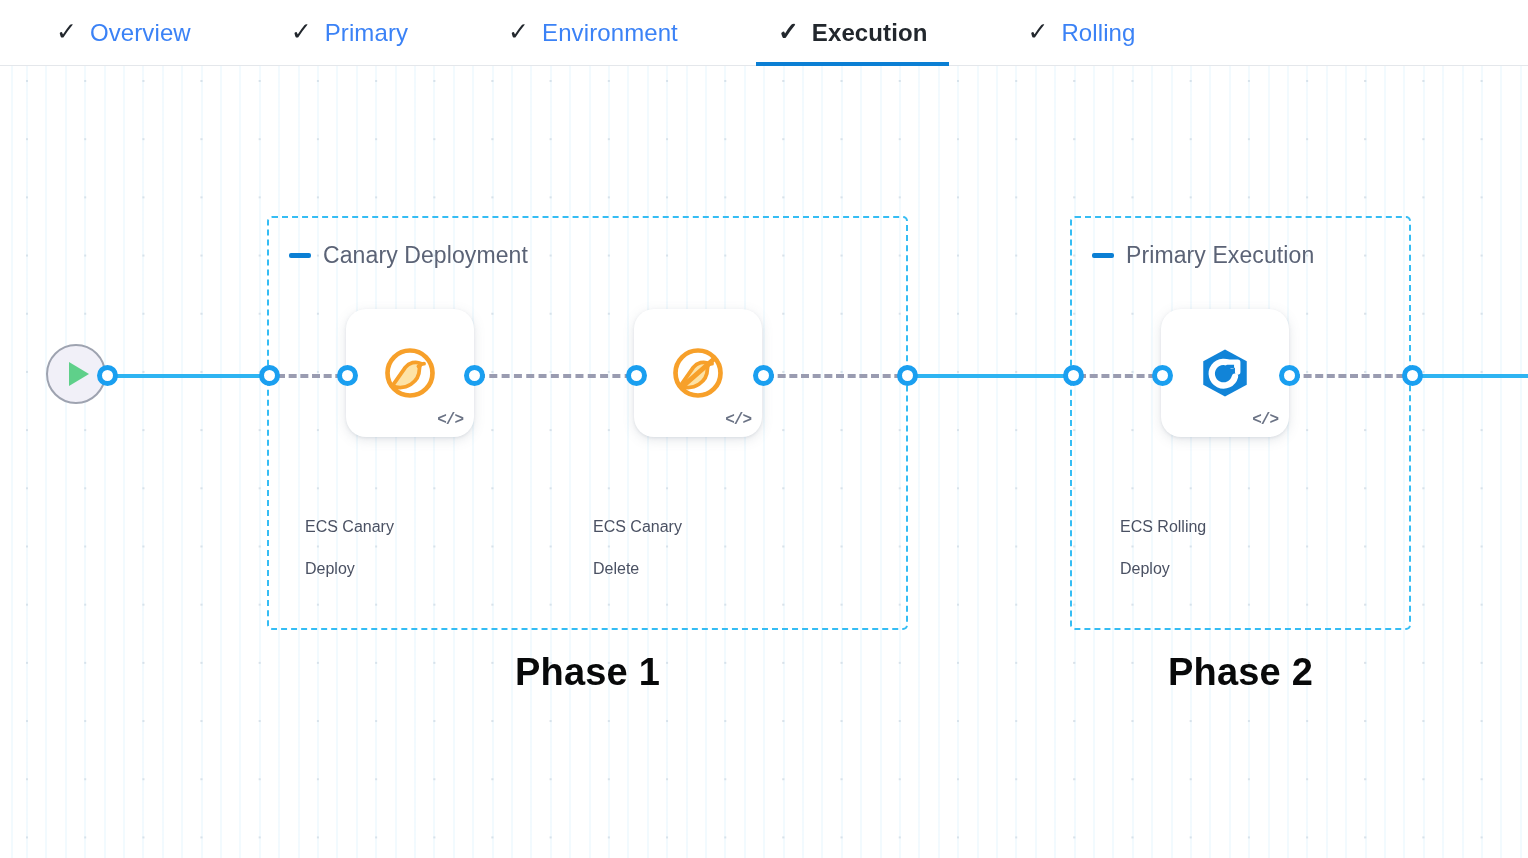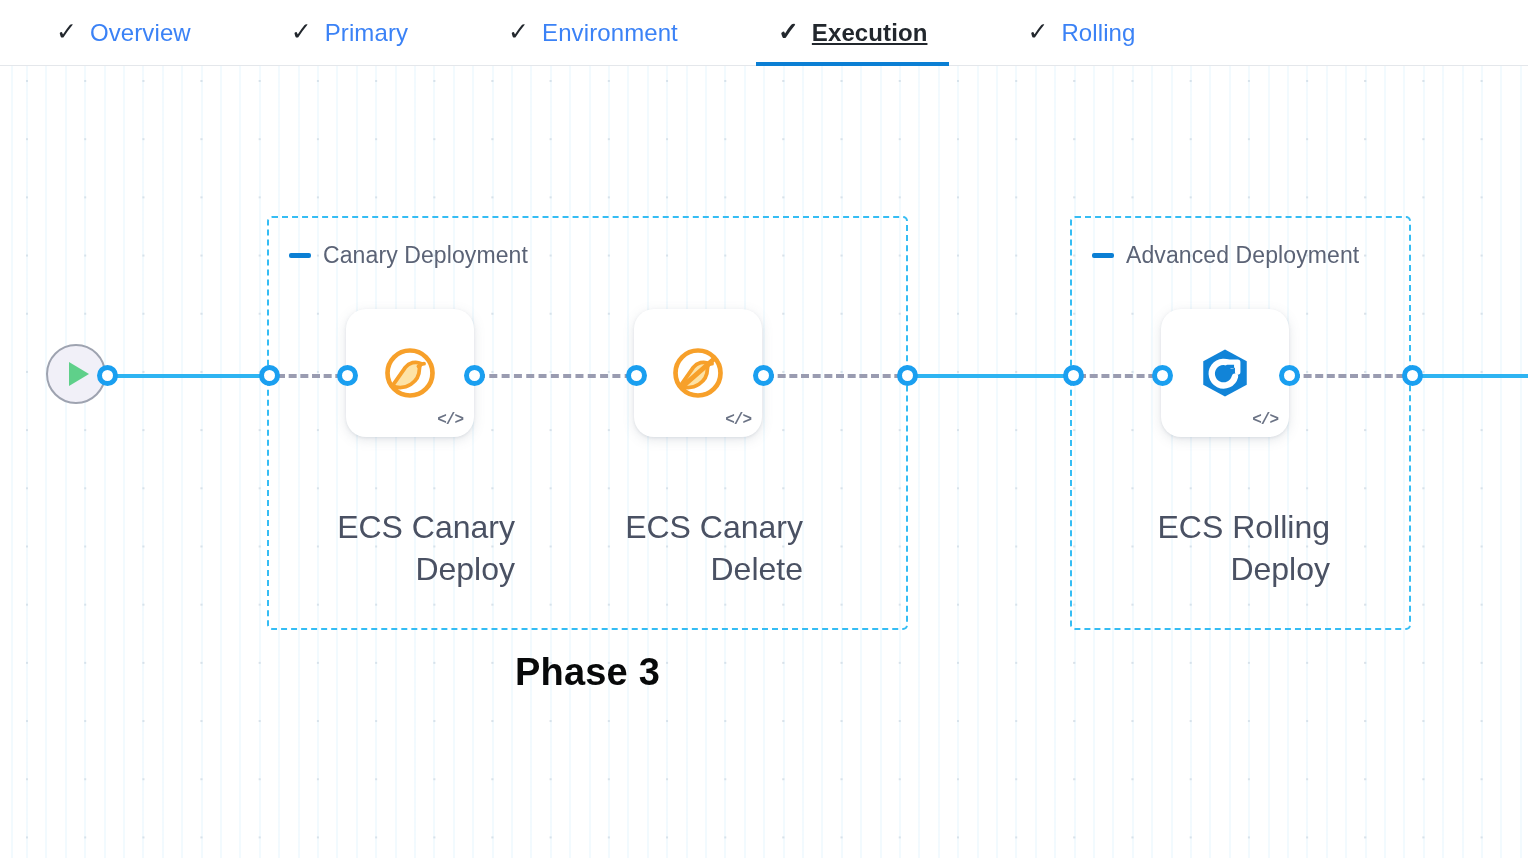--- a/index.html
+++ b/index.html
@@ -54,21 +54,21 @@
     transform: translateY(-1px);
   }
 
   .tab .tab-label {
     font-size: 24px;
     color: #3b82f6;
     letter-spacing: 0.1px;
     white-space: nowrap;
   }
 
-  .tab.active .tab-label { font-weight: bold; color: #22272d; text-decoration: underline; }
+  .tab.active .tab-label { font-weight: bold; color: #22272d; }
   .tab.active .tick { font-weight: bold; }
 
   .tab .underline {
     position: absolute;
     left: 0; right: 0; bottom: 0;
     height: 4px;
     background: #0b7fd4;
     display: none;
   }
   .tab.active .underline { display: block; }
@@ -209,22 +209,22 @@
     color: #6b7385;
     font-family: "Liberation Mono", monospace;
     font-weight: bold;
     letter-spacing: -1px;
     cursor: pointer;
   }
 
   .node-label {
     position: absolute;
     width: 210px;
-    text-align: right;
-    font-size: 32px;
+    text-align: left;
+    font-size: 16px;
     line-height: 42px;
     color: #4a5163;
     z-index: 9;
     white-space: pre-line;
   }
 </style>
 </head>
 <body>
 
 <div id="app">
@@ -262,21 +262,21 @@
     <div class="group-box" style="left:267px; top:150px; width:641px; height:414px;">
       <div class="group-head">
         <span class="collapse-dash"></span>
         <span class="group-title">Canary Deployment</span>
       </div>
     </div>
 
     <div class="group-box" style="left:1070px; top:150px; width:341px; height:414px;">
       <div class="group-head">
         <span class="collapse-dash"></span>
-        <span class="group-title">Advanced Deployment</span>
+        <span class="group-title">Primary Execution</span>
       </div>
     </div>
 
     <div class="edge" style="left:108px; top:308px; width:168px;"></div>
 
     <div class="edge dashed" style="left:277px; top:308px; width:78px;"></div>
 
     <div class="edge dashed" style="left:477px; top:308px; width:168px;"></div>
 
     <div class="edge dashed" style="left:766px; top:308px; width:148px;"></div>
@@ -339,16 +339,17 @@
           <path d="M40 24a13 13 0 1 0 3 12" fill="none" stroke="#ffffff" stroke-width="7" stroke-linecap="round"></path>
           <path d="M42 14 L42 27 L30 27 Z" fill="#1184d8"></path>
           <path d="M34 20 L46 20 L46 31" fill="none" stroke="#ffffff" stroke-width="6" stroke-linecap="round" stroke-linejoin="round"></path>
         </svg>
       </div>
       <span class="code-badge">&lt;/&gt;</span>
     </div>
     <div class="node-label" style="left:1120px; top:440px;">ECS Rolling
 Deploy</div>
 
-    <div class="phase-caption" style="left:267px; top:585px; width:641px;">Phase 3</div>
+    <div class="phase-caption" style="left:267px; top:585px; width:641px;">Phase 1</div>
+    <div class="phase-caption" style="left:1070px; top:585px; width:341px;">Phase 2</div>
 
   </div>
 </div>
 
 </body></html>

